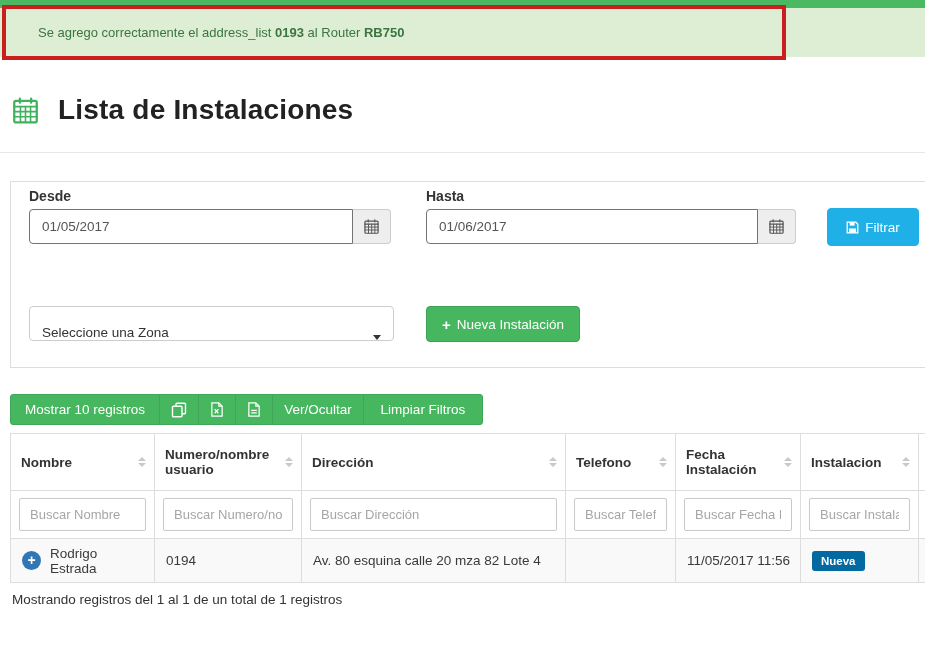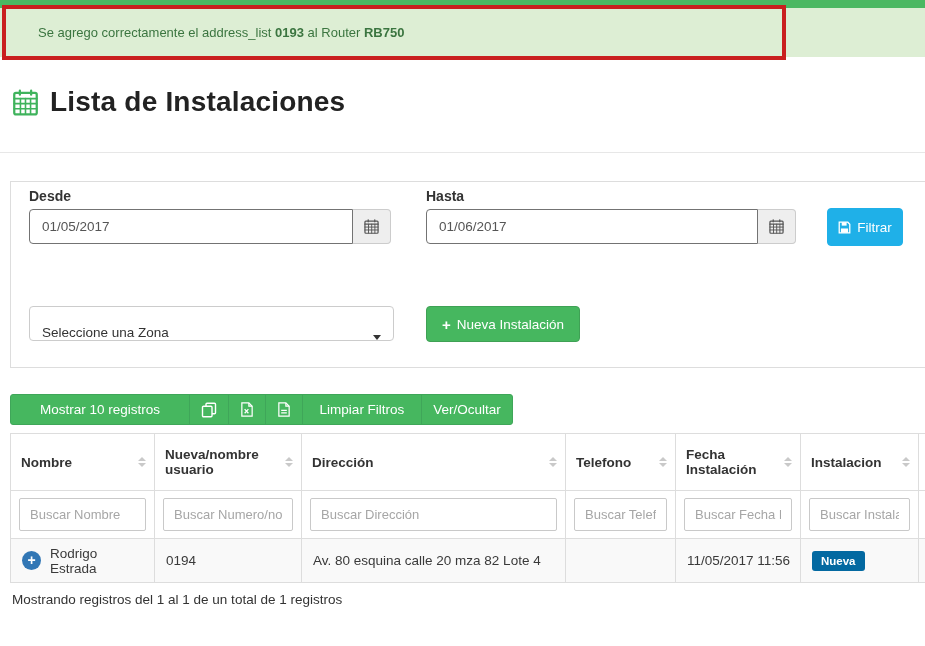--- a/index.html
+++ b/index.html
@@ -16,42 +16,42 @@
     display:flex;align-items:center;padding-left:38px;box-sizing:border-box;
     font-size:13px;color:#3b7540;
   }
   .alert-success b{font-weight:700;}
   .annotation-box{
     position:absolute;left:2px;top:5px;width:784px;height:55px;
     border:4px solid #c91f1f;box-sizing:border-box;pointer-events:none;z-index:5;
   }
   
   .page-title{position:absolute;left:12px;top:86px;display:flex;align-items:center;gap:11px;}
-  .page-title h1{margin:0;font-size:28px;font-weight:600;color:#222;letter-spacing:.2px;}
+  .page-title h1{margin:8px;font-size:28px;font-weight:600;color:#222;letter-spacing:.2px;}
   .hr{position:absolute;left:0;top:152px;width:925px;border-top:1px solid #e7e7e7;}
   
   .filter-panel{position:absolute;left:10px;top:181px;width:930px;height:187px;
     border:1px solid #ddd;box-sizing:border-box;background:#fff;}
   .form-label{position:absolute;font-size:14px;font-weight:700;color:#333;}
   .lbl-desde{left:18px;top:6px;}
   .lbl-hasta{left:415px;top:6px;}
   .input-group{position:absolute;display:flex;height:35px;}
   .ig-desde{left:18px;top:27px;width:362px;}
   .ig-hasta{left:415px;top:27px;width:370px;}
   .input-group input{
     flex:1;height:35px;border:1px solid #737373;border-radius:4px 0 0 4px;
     padding:0 12px;font-size:13.5px;color:#555;box-sizing:border-box;outline:none;
     font-family:inherit;min-width:0;
   }
   .input-addon{
     width:38px;background:#eee;border:1px solid #ccc;border-left:none;
     border-radius:0 4px 4px 0;display:flex;align-items:center;justify-content:center;box-sizing:border-box;
   }
   .btn-filtrar{
-    position:absolute;left:816px;top:26px;width:76px;height:38px;
+    position:absolute;left:816px;top:26px;width:92px;height:38px;
     background:#1fb0e8;border:1px solid #1fb0e8;border-radius:4px;color:#fff;
     font-size:13.5px;display:flex;align-items:center;justify-content:center;gap:6px;cursor:pointer;
     font-family:inherit;
   }
   .zona-select{
     position:absolute;left:18px;top:124px;width:365px;height:35px;
     border:1px solid #ccc;border-radius:4px;background:#fff;display:flex;align-items:flex-end;
     padding:0 12px;box-sizing:border-box;font-size:13.5px;color:#333;cursor:pointer;
     justify-content:space-between;
   }
@@ -64,21 +64,21 @@
   .btn-nueva .plus{font-weight:700;font-size:15px;}
   
   .toolbar{position:absolute;left:10px;top:394px;display:flex;height:31px;}
   .tb-btn{
     background:#46b75f;border:1px solid #3fa659;color:#fff;font-size:13.5px;
     display:flex;align-items:center;justify-content:center;margin-left:-1px;cursor:pointer;
     box-sizing:border-box;font-family:inherit;
   }
   .tb-btn:first-child{margin-left:0;border-radius:3px 0 0 3px;}
   .tb-btn:last-child{border-radius:0 3px 3px 0;}
-  .w-mostrar{width:180px;} .w-copy{width:40px;} .w-excel{width:38px;} .w-pdf{width:38px;}
+  .w-mostrar{width:150px;} .w-copy{width:40px;} .w-excel{width:38px;} .w-pdf{width:38px;}
   .w-limpiar{width:120px;} .w-ver{width:92px;}
   
   .grid{position:absolute;left:10px;top:433px;width:950px;border-collapse:collapse;table-layout:fixed;}
   .grid th,.grid td{border:1px solid #ddd;box-sizing:border-box;}
   .grid thead th{height:57px;padding:0 8px 0 10px;font-size:13.5px;font-weight:700;color:#333;text-align:left;background:#fff;cursor:pointer;}
   .th-inner{display:flex;align-items:center;justify-content:space-between;gap:16px;}
   .sort{display:flex;flex-direction:column;gap:2px;align-items:center;flex:none;}
   .sort i{display:block;width:0;height:0;border-left:4px solid transparent;border-right:4px solid transparent;}
   .sort .up{border-bottom:4px solid #c9c9c9;}
   .sort .down{border-top:4px solid #c9c9c9;}
@@ -216,25 +216,25 @@
   </button>
   <button class="tb-btn w-pdf">
     <span>
       <svg width="14" height="15" viewBox="0 0 14 16" fill="none" stroke="#fff" stroke-width="1.3">
         <path d="M1.5 1h7.5l3.5 3.5V15H1.5z"></path>
         <path d="M9 1v3.5h3.5"></path>
         <path d="M4 9h6M4 11.7h6"></path>
       </svg>
     </span>
   </button>
+  <button class="tb-btn w-ver">
+    <span>Ver/Ocultar</span>
+  </button>
   <button class="tb-btn w-limpiar">
     <span>Limpiar Filtros</span>
-  </button>
-  <button class="tb-btn w-ver">
-    <span>Ver/Ocultar</span>
   </button>
 </div>
 
 <table class="grid">
   <colgroup>
     <col style="width:144px">
       <col style="width:147px">
       <col style="width:264px">
     <col style="width:110px">
       <col style="width:125px">
@@ -247,21 +247,21 @@
         <div class="th-inner">
             <span>Nombre</span>
         <span class="sort">
               <i class="up"></i>
               <i class="down"></i>
             </span>
           </div>
       </th>
       <th>
         <div class="th-inner">
-            <span>Nueva/nombre usuario</span>
+            <span>Numero/nombre usuario</span>
         <span class="sort">
               <i class="up"></i>
               <i class="down"></i>
             </span>
           </div>
       </th>
       <th>
         <div class="th-inner">
             <span>Dirección</span>
         <span class="sort">

